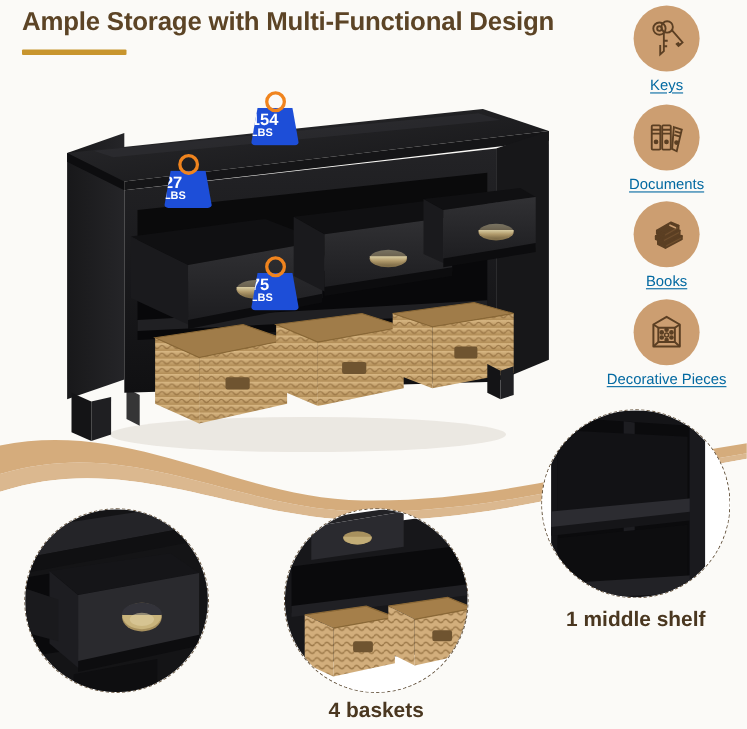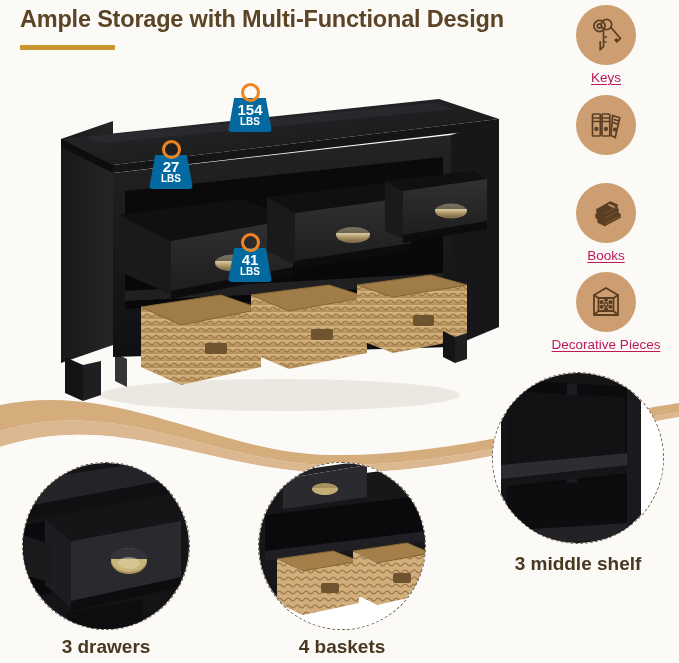--- a/index.html
+++ b/index.html
@@ -28,41 +28,41 @@
   
   .rail{position:absolute;left:533px;top:0;width:146px;height:360px;}
   .rail-item{position:absolute;left:0;width:146px;text-align:center;}
   .rail-circle{
     width:60px;height:60px;border-radius:50%;
     background:#cc9e71;margin:0 auto;
     display:flex;align-items:center;justify-content:center;
   }
   .rail-circle svg{display:block;}
   .rail-label{
-    margin-top:5px;font-size:13.5px;color:#be185d;
+    margin-top:5px;font-size:13.5px;color:#0369a1;
     text-decoration:underline;text-underline-offset:2px;
     white-space:nowrap;
   }
 
   
   .badge{
     position:absolute;width:48px;
     display:flex;flex-direction:column;align-items:center;
     z-index:40;
   }
   .badge .handle{
     width:13px;height:13px;border-radius:50%;
     border:3.2px solid #f0841e;background:transparent;
     margin-bottom:-4px;z-index:1;
   }
   .badge .body{
     width:44px;padding:4px 0 5px;
-    background:#0369a1;
+    background:#1d4ed8;
     clip-path:polygon(14% 0,86% 0,100% 100%,0 100%);
-    color:#fff;font-weight:bold;text-align:center;
+    color:#fff;font-weight:bold;text-align:left;
     line-height:1.02;font-size:14px;
     border-radius:4px;
   }
   .badge .body .n{display:block;font-size:15px;}
   .badge .body .u{display:block;font-size:10px;}
 
   
   .hero{position:absolute;left:55px;top:95px;width:450px;height:330px;}
   .hero svg{display:block;}
 
@@ -227,21 +227,21 @@
     <div class="handle"></div>
     <div class="body">
       <span class="n">27</span>
       <span class="u">LBS</span>
     </div>
   </div>
 
   <div class="badge" style="left:226px;top:233px;">
     <div class="handle"></div>
     <div class="body">
-      <span class="n">41</span>
+      <span class="n">75</span>
       <span class="u">LBS</span>
     </div>
   </div>
 
   <div class="rail">
 
     <div class="rail-item" style="top:5px;">
       <div class="rail-circle">
         <svg width="40" height="40" viewBox="0 0 40 40" fill="none" stroke="#5b3f23" stroke-width="1.7">
           <circle cx="13.5" cy="11" r="5.6"></circle>
@@ -261,20 +261,21 @@
           <path d="M6.5 13 L14.3 13 M6.5 16.5 L14.3 16.5"></path>
           <circle cx="10.4" cy="24" r="1.3" fill="#5b3f23"></circle>
           <rect x="16" y="9" width="7.8" height="22" rx="1"></rect>
           <path d="M16 13 L23.8 13 M16 16.5 L23.8 16.5"></path>
           <circle cx="19.9" cy="24" r="1.3" fill="#5b3f23"></circle>
           <path d="M26.6 10.5 L33.8 12.8 L29.2 32.5 L25 30.4 Z"></path>
           <path d="M27.6 14.4 L33 16 M26.9 17.6 L32.3 19.2"></path>
           <circle cx="29" cy="24.6" r="1.3" fill="#5b3f23"></circle>
         </svg>
       </div>
+      <div class="rail-label">Documents</div>
     </div>
 
     <div class="rail-item" style="top:272px;">
       <div class="rail-circle">
         <svg width="40" height="40" viewBox="0 0 40 40">
           <g fill="none" stroke="#5b3f23" stroke-width="1.8" stroke-linejoin="round">
             <path d="M8 13 L20 6 L32 13 L32 33 L8 33 Z"></path>
             <path d="M12.5 16 L27.5 16 L27.5 29 L12.5 29 Z"></path>
             <path d="M8 13 L12.5 16 M32 13 L27.5 16 M8 33 L12.5 29 M32 33 L27.5 29"></path>
           </g>
@@ -341,21 +342,20 @@
 
         <ellipse cx="106" cy="98" rx="18" ry="13" fill="#a8915e"></ellipse>
         <ellipse cx="106" cy="95" rx="18" ry="10" fill="#33333a"></ellipse>
         <path d="M88 96 A18 13 0 0 0 124 96 Z" fill="#c9b47c"></path>
         <ellipse cx="106" cy="100" rx="11" ry="6" fill="#e0d2a4" opacity=".55"></ellipse>
 
         <path d="M0 72 L30 82 L30 120 L0 112 Z" fill="#1a1a1d"></path>
         <path d="M44 150 L120 136 L120 168 L44 168 Z" fill="#0e0e10"></path>
       </svg>
     </div>
-    <div class="cap">3 drawers</div>
   </div>
 
   <div class="callout c-baskets">
     <div class="disc">
       <svg width="168" height="168" viewBox="0 0 168 168" xmlns="http://www.w3.org/2000/svg">
         <defs>
           <pattern id="weave2" width="9" height="7" patternUnits="userSpaceOnUse">
             <rect width="9" height="7" fill="#d2ae7c"></rect>
             <path d="M0 3.5 Q2.2 0.6 4.5 3.5 Q6.8 6.4 9 3.5" fill="none" stroke="#8e6b3c" stroke-width="1.3" opacity=".8"></path>
           </pattern>
@@ -403,16 +403,16 @@
         <path d="M8 92 L136 80 L136 96 L8 110 Z" fill="#2c2c31"></path>
         <path d="M8 106 L136 92 L136 100 L8 114 Z" fill="#151518"></path>
 
         <path d="M14 116 L132 104 L132 158 L14 164 Z" fill="#0d0d0f"></path>
 
         <path d="M8 158 L136 150 L136 166 L8 172 Z" fill="#222226"></path>
 
         <path d="M134 8 L148 2 L148 162 L134 160 Z" fill="#1a1a1e"></path>
       </svg>
     </div>
-    <div class="cap">3 middle shelf</div>
+    <div class="cap">1 middle shelf</div>
   </div>
 
 </div>
 
 </body></html>

